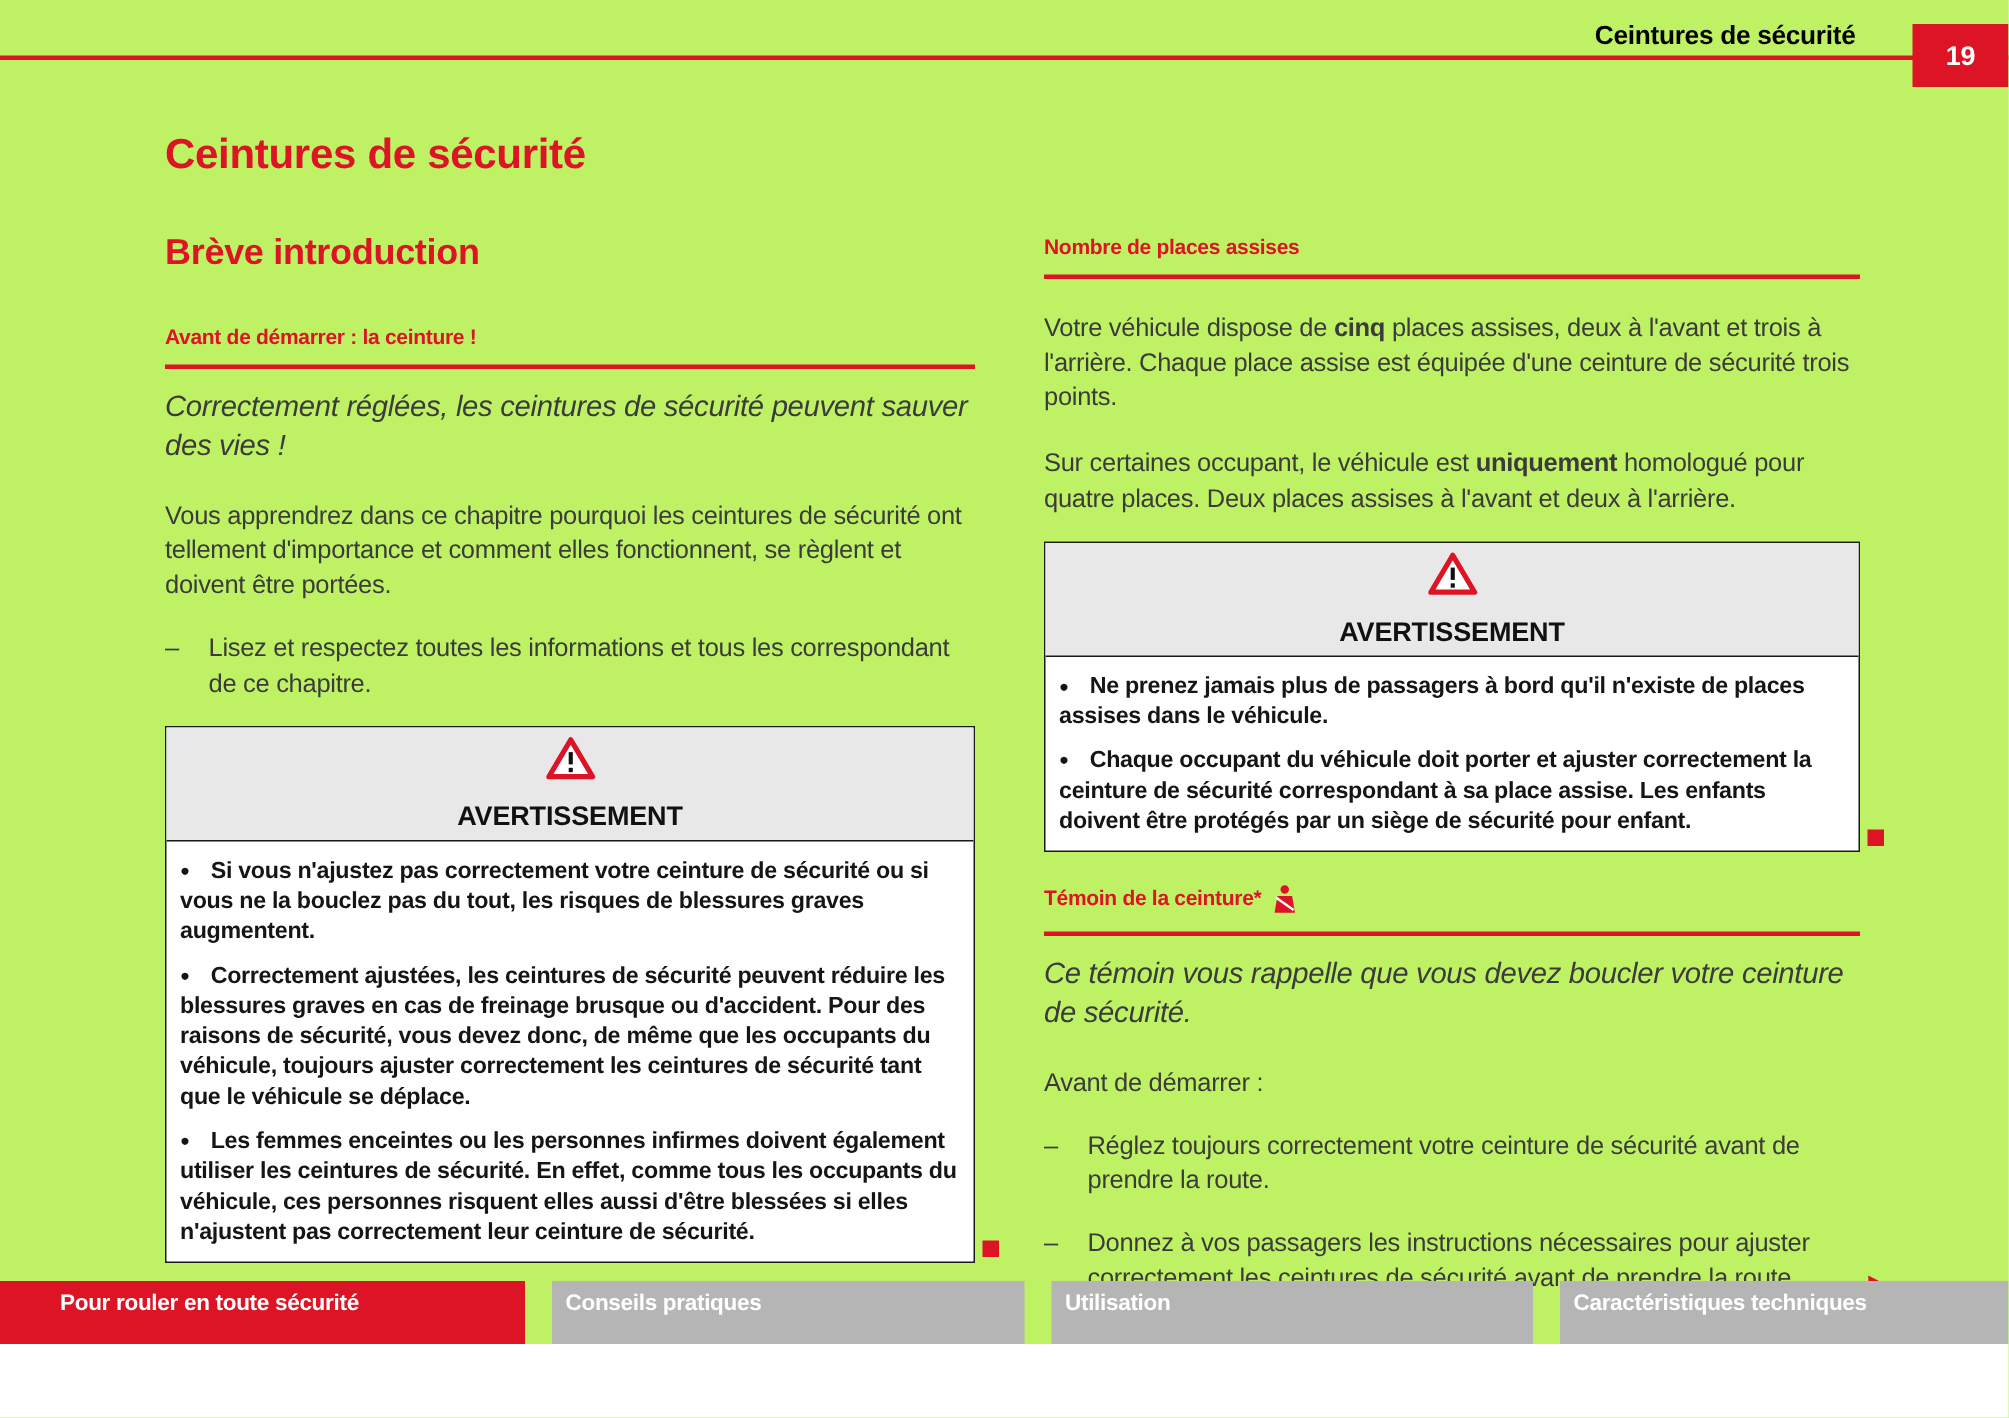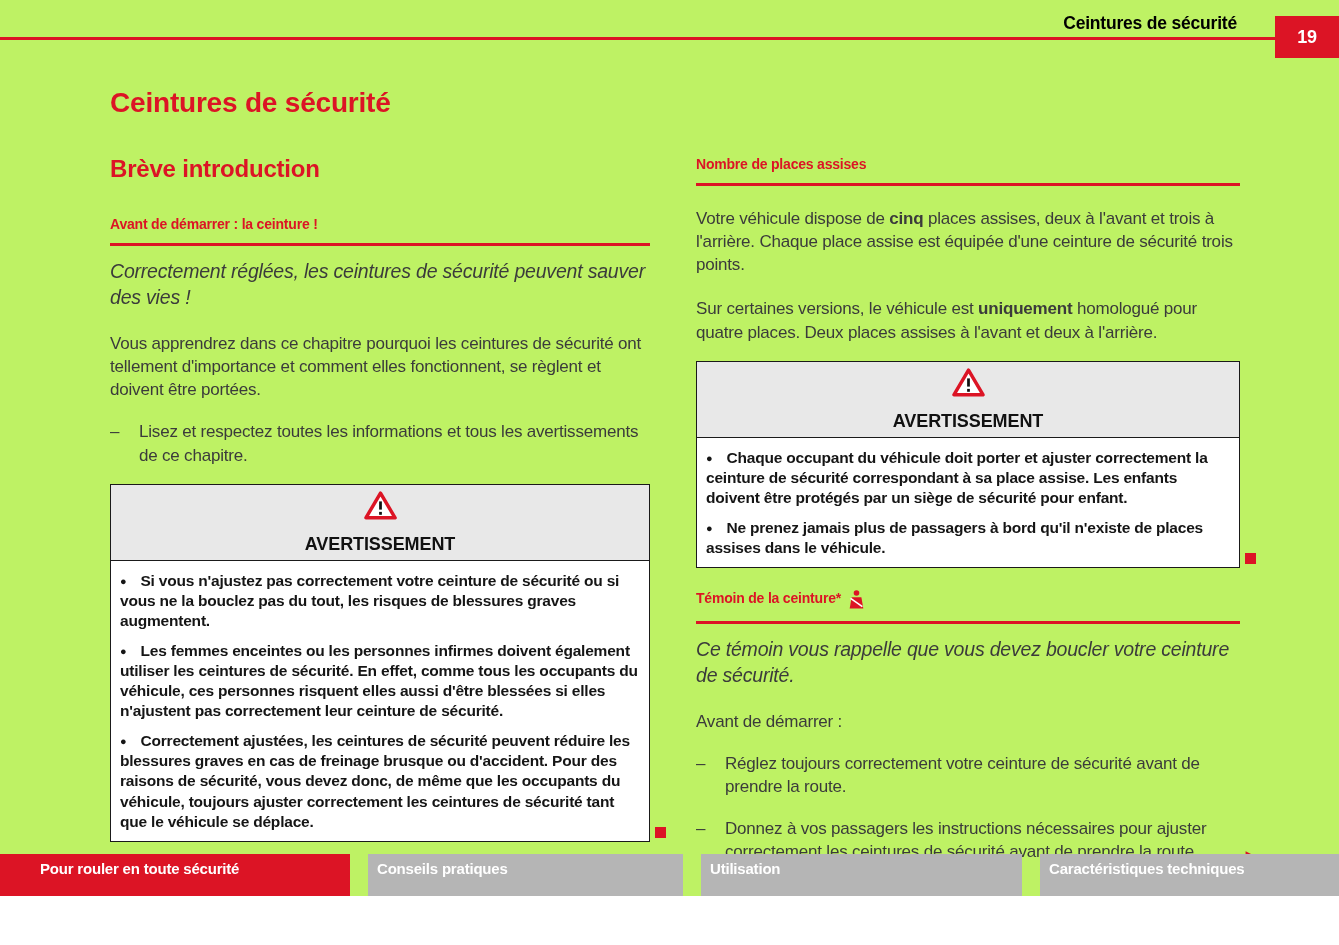--- a/index.html
+++ b/index.html
@@ -74,60 +74,60 @@
 
   <section class="col col-left">
     <h1 class="doc-title">Ceintures de sécurité</h1>
     <h2 class="section-title">Brève introduction</h2>
     <h3 class="rule-heading">Avant de démarrer : la ceinture !</h3>
     <p class="lead">Correctement réglées, les ceintures de sécurité peuvent sauver des vies !</p>
     <p class="body-p">Vous apprendrez dans ce chapitre pourquoi les ceintures de sécurité ont tellement d'importance et comment elles fonctionnent, se règlent et doivent être portées.</p>
 
     <div class="dash-item">
       <span class="dash">–</span>
-      <span>Lisez et respectez toutes les informations et tous les avertissements de ce chapitre.</span>
+      <span>Lisez et respectez toutes les informations et tous les correspondant de ce chapitre.</span>
     </div>
 
     <div class="warning-box">
       <div class="warn-header">
         <svg class="warn-tri" width="35" height="31" viewBox="0 0 38 34" aria-hidden="true">
           <path d="M19 3.5 L35 30.5 H3 Z" fill="#fff" stroke="currentColor" stroke-width="3.8" stroke-linejoin="round"></path>
           <rect x="17.5" y="12.5" width="3" height="9" fill="#111"></rect>
           <rect x="17.5" y="24" width="3" height="3.2" fill="#111"></rect>
         </svg>
         <span class="warn-label">AVERTISSEMENT</span>
       </div>
       <div class="warn-body">
         <p class="warn-item"><span class="bullet">●</span><span>Si vous n'ajustez pas correctement votre ceinture de sécurité ou si vous ne la bouclez pas du tout, les risques de blessures graves augmentent.</span></p>
+        <p class="warn-item"><span class="bullet">●</span><span>Correctement ajustées, les ceintures de sécurité peuvent réduire les blessures graves en cas de freinage brusque ou d'accident. Pour des raisons de sécurité, vous devez donc, de même que les occupants du véhicule, toujours ajuster correctement les ceintures de sécurité tant que le véhicule se déplace.</span></p>
         <p class="warn-item"><span class="bullet">●</span><span>Les femmes enceintes ou les personnes infirmes doivent également utiliser les ceintures de sécurité. En effet, comme tous les occupants du véhicule, ces personnes risquent elles aussi d'être blessées si elles n'ajustent pas correctement leur ceinture de sécurité.</span></p>
-        <p class="warn-item"><span class="bullet">●</span><span>Correctement ajustées, les ceintures de sécurité peuvent réduire les blessures graves en cas de freinage brusque ou d'accident. Pour des raisons de sécurité, vous devez donc, de même que les occupants du véhicule, toujours ajuster correctement les ceintures de sécurité tant que le véhicule se déplace.</span></p>
       </div>
       <div class="end-marker"></div>
     </div>
   </section>
 
   <section class="col col-right">
     <h3 class="rule-heading">Nombre de places assises</h3>
 
     <p class="body-p"><span>Votre véhicule dispose de </span><strong>cinq</strong><span> places assises, deux à l'avant et trois à l'arrière. Chaque place assise est équipée d'une ceinture de sécurité trois points.</span></p>
 
-    <p class="body-p"><span>Sur certaines versions, le véhicule est </span><strong>uniquement</strong><span> homologué pour quatre places. Deux places assises à l'avant et deux à l'arrière.</span></p>
+    <p class="body-p"><span>Sur certaines occupant, le véhicule est </span><strong>uniquement</strong><span> homologué pour quatre places. Deux places assises à l'avant et deux à l'arrière.</span></p>
 
     <div class="warning-box">
       <div class="warn-header">
         <svg class="warn-tri" width="35" height="31" viewBox="0 0 38 34" aria-hidden="true">
           <path d="M19 3.5 L35 30.5 H3 Z" fill="#fff" stroke="currentColor" stroke-width="3.8" stroke-linejoin="round"></path>
           <rect x="17.5" y="12.5" width="3" height="9" fill="#111"></rect>
           <rect x="17.5" y="24" width="3" height="3.2" fill="#111"></rect>
         </svg>
         <span class="warn-label">AVERTISSEMENT</span>
       </div>
       <div class="warn-body">
+        <p class="warn-item"><span class="bullet">●</span><span>Ne prenez jamais plus de passagers à bord qu'il n'existe de places assises dans le véhicule.</span></p>
         <p class="warn-item"><span class="bullet">●</span><span>Chaque occupant du véhicule doit porter et ajuster correctement la ceinture de sécurité correspondant à sa place assise. Les enfants doivent être protégés par un siège de sécurité pour enfant.</span></p>
-        <p class="warn-item"><span class="bullet">●</span><span>Ne prenez jamais plus de passagers à bord qu'il n'existe de places assises dans le véhicule.</span></p>
       </div>
       <div class="end-marker"></div>
     </div>
 
     <h3 class="rule-heading belt-heading">
       <span>Témoin de la ceinture*</span>
       <svg class="belt-icon" width="15" height="19" viewBox="0 0 15 19" aria-hidden="true">
         <circle cx="7.5" cy="3" r="2.8" fill="#dc1425"></circle>
         <path d="M2.6 7.3 h9.8 l1.9 11.2 H0.7 Z" fill="#dc1425"></path>
         <line x1="1.6" y1="8.3" x2="13.4" y2="16.6" stroke="#fff" stroke-width="1.6"></line>

